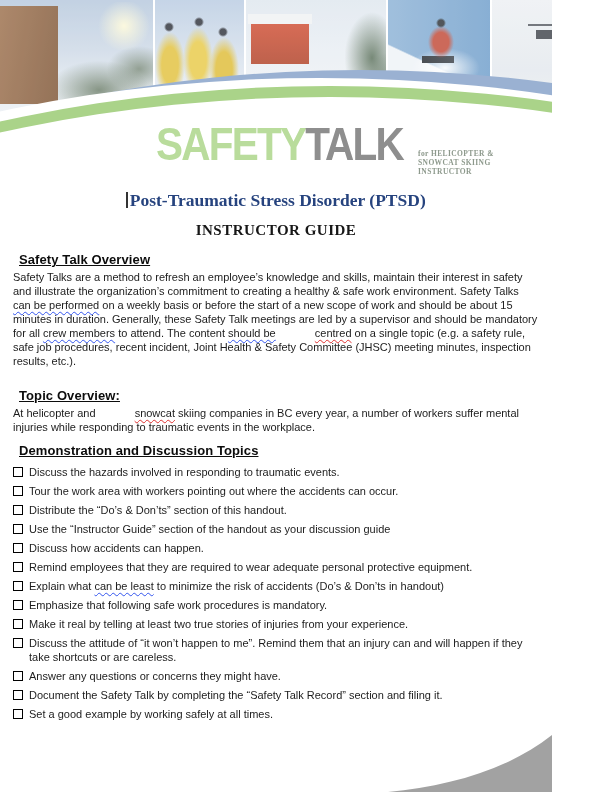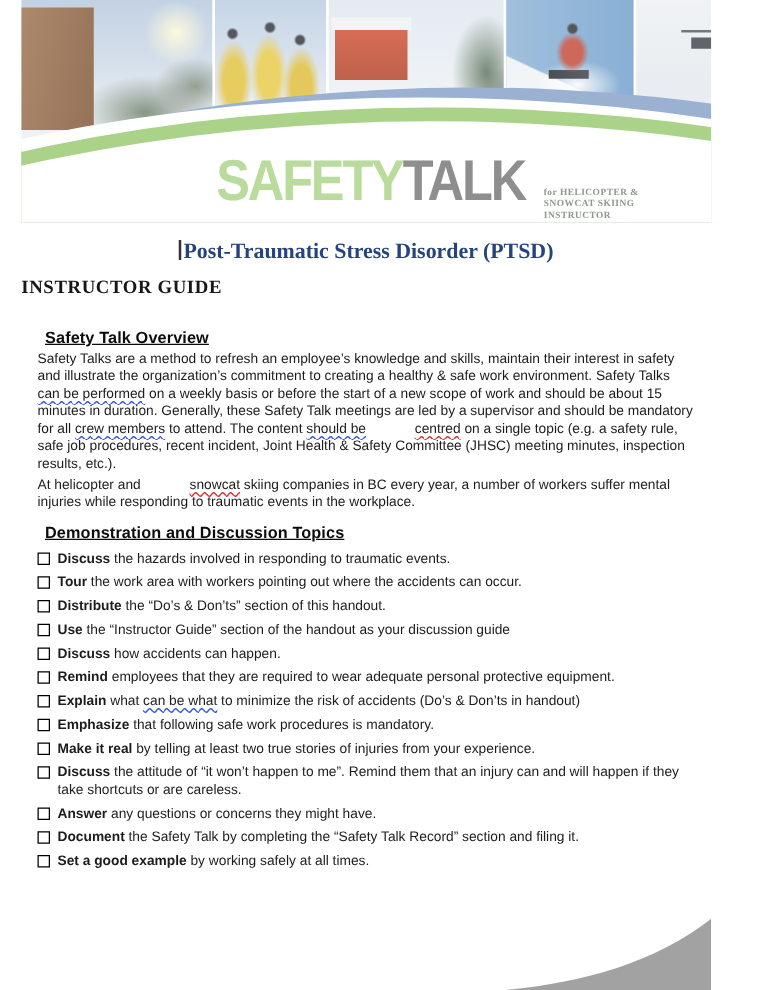--- a/index.html
+++ b/index.html
@@ -1,17 +1,17 @@
 <!DOCTYPE html>
 <html style="--swoosh_blue: #9ab1d2; --swoosh_green: #aad389; --corner_gray: #a2a2a2; --title_blue: #26437e; --logo_green: #b9dc9c; --logo_gray: #8e8e8e; --tagline_gray: #8d998c; --squiggle_blue: #3355ee; --squiggle_red: #e03030;"><head>
 <meta charset="utf-8">
 <style>
   html,body{margin:0;padding:0;background:#fff;}
   .page{position:relative;width:552px;height:792px;background:#fff;overflow:hidden;
-        font-family:"Liberation Sans",sans-serif;color:#1c1c1c;padding-left:17px;}
+        font-family:"Liberation Sans",sans-serif;color:#1c1c1c;}
 
   
   .header{position:relative;height:178px;overflow:hidden;}
   .photos{position:absolute;top:0;left:0;width:612px;display:flex;opacity:.82;}
   .photo{height:128px;box-sizing:border-box;border-right:2px solid #fff;background-repeat:no-repeat;}
   .photo-1{width:155px;
     background-image:
       radial-gradient(circle, rgba(255,250,215,.95) 0%, rgba(255,250,215,0) 70%),
       linear-gradient(100deg, #9e714d 0%, #7d5434 100%),
       radial-gradient(ellipse, rgba(88,108,84,.85) 0%, rgba(88,108,84,0) 65%),
@@ -75,41 +75,41 @@
   .logo-safety{color:var(--logo_green);}
   .logo-talk{color:var(--logo_gray);}
   .logo-tagline{position:absolute;left:262px;top:29px;font-family:"Liberation Serif",serif;
     font-weight:bold;font-size:7.5px;line-height:9px;letter-spacing:.4px;color:var(--tagline_gray);}
   .logo-tagline span{display:block;}
 
   
   .title-row{text-align:center;margin-top:12px;font-family:"Liberation Serif",serif;
     font-weight:bold;font-size:17.5px;color:var(--title_blue);}
   .caret{display:inline-block;width:1.5px;height:16px;background:#333;vertical-align:-2px;margin-right:2px;}
-  .subtitle{text-align:left;margin-top:11px;font-family:"Liberation Serif",serif;
+  .subtitle{text-align:center;margin-top:11px;font-family:"Liberation Serif",serif;
     font-weight:bold;font-size:15px;letter-spacing:.5px;color:#171717;}
 
   
   .content{padding:0 14px 0 13px;font-size:11px;line-height:14px;}
   h3{font-size:13px;line-height:15px;font-weight:bold;text-decoration:underline;
      letter-spacing:.1px;color:#0c0c0c;margin:0 0 0 6px;}
-  .h-overview{margin-top:23px;}
+  .h-overview{margin-top:13px;}
   .h-topic{margin-top:20px;}
   .h-topics{margin-top:9px;}
   p.para{margin:3px 0 0 0;}
   .wavy{text-decoration-line:underline;text-decoration-style:wavy;
         text-decoration-thickness:1px;text-underline-offset:2px;}
   .wavy.blue{text-decoration-color:var(--squiggle_blue);}
   .wavy.red{text-decoration-color:var(--squiggle_red);margin-left:36px;}
 
   .checklist{margin-top:7px;}
   .check-item{display:flex;margin-bottom:5px;}
   .cb{flex:none;display:inline-block;width:8px;height:8px;border:1.4px solid #000;
       margin:2px 6px 0 0;background:#fff;}
-  .lead{font-weight:bold;text-align:center;}
+  .lead{font-weight:normal;text-align:center;}
 
   
   .corner-swoosh{position:absolute;right:0;bottom:0;width:164px;height:57px;display:block;}
 </style>
 </head>
 <body>
 
 <div class="page">
 
   <div class="header">
@@ -135,20 +135,21 @@
     </div>
   </div>
 
   <div class="title-row"><span class="caret"></span><span>Post-Traumatic Stress Disorder (PTSD)</span></div>
   <div class="subtitle">INSTRUCTOR GUIDE</div>
 
   <div class="content">
     <h3 class="h-overview">Safety Talk Overview</h3>
     <p class="para"><span>Safety Talks are a method to refresh an employee’s knowledge and skills, maintain their interest in safety and illustrate the organization’s commitment to creating a healthy &amp; safe work environment. Safety Talks </span><span class="wavy blue">can be performed</span><span> on a weekly basis or before the start of a new scope of work and should be about 15 minutes in duration. Generally, these Safety Talk meetings are led by a supervisor and should be mandatory for all </span><span class="wavy blue">crew members</span><span> to attend. The content </span><span class="wavy blue">should be</span><span> </span><span class="wavy red">centred</span><span> on a single topic (e.g. a safety rule, safe job procedures, recent incident, Joint Health &amp; Safety Committee (JHSC) meeting minutes, inspection results, etc.).</span></p>
 
+    <h3 class="h-topic">Topic Overview:</h3>
     <p class="para"><span>At helicopter and </span><span class="wavy red">snowcat</span><span> skiing companies in BC every year, a number of workers suffer mental injuries while responding to traumatic events in the workplace.</span></p>
 
     <h3 class="h-topics">Demonstration and Discussion Topics</h3>
     <div class="checklist">
         <div class="check-item">
           <span class="cb"></span>
           <span><span class="lead">Discuss</span><span> the hazards involved in responding to traumatic events.</span></span>
         </div>
         <div class="check-item">
           <span class="cb"></span>
@@ -165,21 +166,21 @@
         <div class="check-item">
           <span class="cb"></span>
           <span><span class="lead">Discuss</span><span> how accidents can happen.</span></span>
         </div>
         <div class="check-item">
           <span class="cb"></span>
           <span><span class="lead">Remind</span><span> employees that they are required to wear adequate personal protective equipment.</span></span>
         </div>
         <div class="check-item">
           <span class="cb"></span>
-          <span><span class="lead">Explain</span><span> what </span><span class="wavy blue">can be what</span><span> to minimize the risk of accidents (Do’s &amp; Don’ts in handout)</span></span>
+          <span><span class="lead">Explain</span><span> what </span><span class="wavy blue">can be least</span><span> to minimize the risk of accidents (Do’s &amp; Don’ts in handout)</span></span>
         </div>
         <div class="check-item">
           <span class="cb"></span>
           <span><span class="lead">Emphasize</span><span> that following safe work procedures is mandatory.</span></span>
         </div>
         <div class="check-item">
           <span class="cb"></span>
           <span><span class="lead">Make it real</span><span> by telling at least two true stories of injuries from your experience.</span></span>
         </div>
         <div class="check-item">

